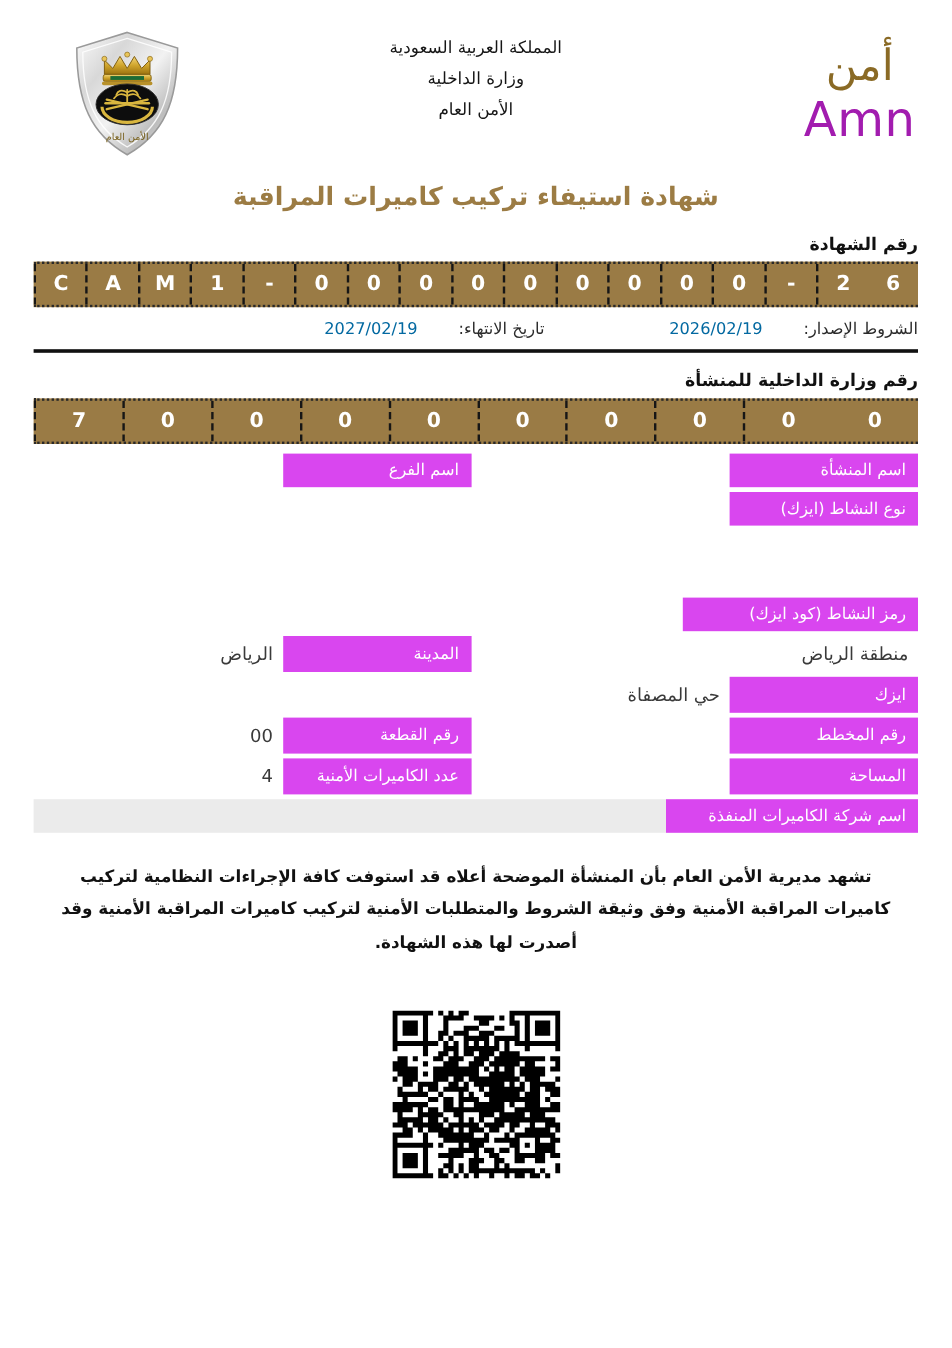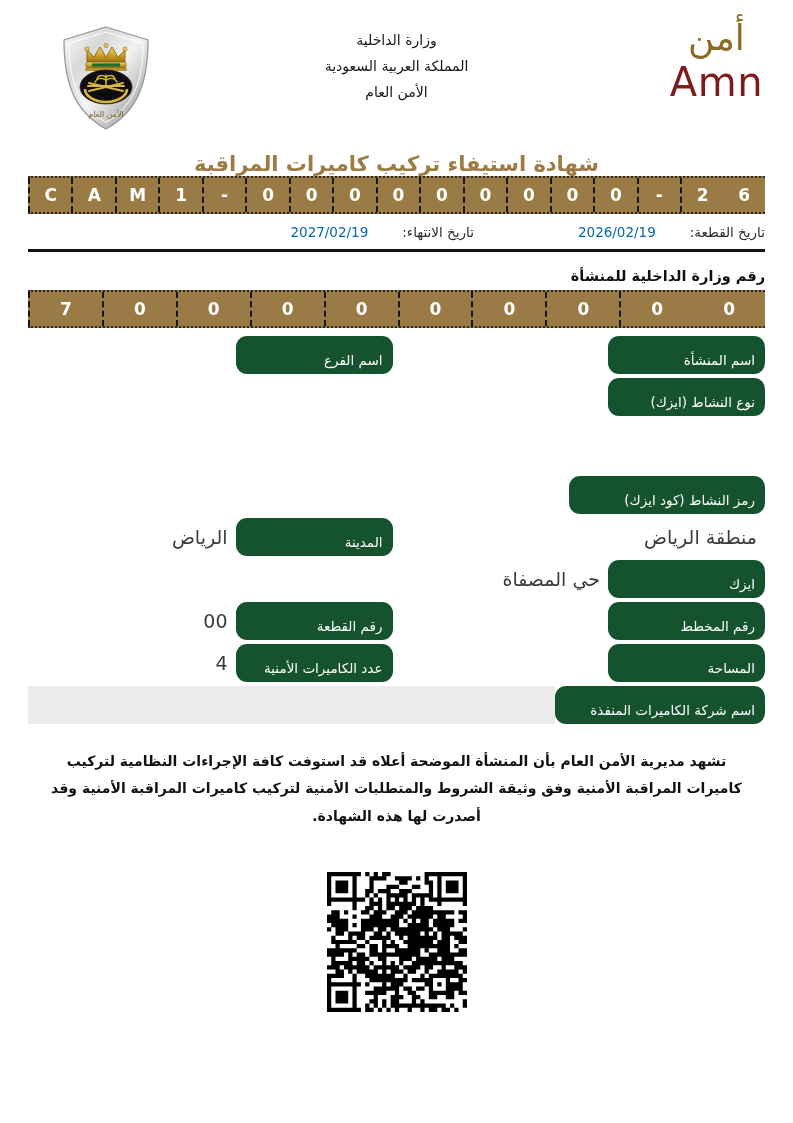--- a/index.html
+++ b/index.html
@@ -24,36 +24,36 @@
     padding: 0 28px;
   }
 
   
   .header {
     position: relative;
     height: 140px;
   }
   .brand {
     position: absolute;
-    top: 20px;
+    top: 38px;
     right: 2px;
     text-align: center;
     line-height: 1;
     direction: rtl;
   }
   .brand-ar {
     font-size: 36px;
     color: #8a6a25;
     font-weight: 400;
     letter-spacing: 0;
     display: block;
   }
   .brand-en {
     font-size: 40px;
-    color: #7f1d1d;
+    color: #a21caf;
     font-weight: 400;
     display: block;
     margin-top: 6px;
     font-family: "DejaVu Sans", "Liberation Sans", sans-serif;
     letter-spacing: 0.5px;
   }
   .gov-lines {
     position: absolute;
     top: 28px;
     left: 0;
@@ -159,40 +159,39 @@
     display: flex;
     flex-direction: row;
     align-items: stretch;
     width: 50%;
     box-sizing: border-box;
   }
   .col.right { padding-left: 4px; }
   .col.left  { padding-right: 4px; }
 
   .f-label {
-    background: #14532d;
+    background: #d946ef;
     color: #ffffff;
     font-size: 13.5px;
     font-weight: 400;
     text-align: right;
-    padding: 16px 10px 6px 8px;
+    padding: 6px 10px 6px 8px;
     min-width: 157px;
     width: 157px;
     box-sizing: border-box;
     display: flex;
     align-items: center;
     justify-content: flex-start;
     direction: rtl;
     white-space: nowrap;
-    border-radius: 11px;
   }
   .f-label.wide { width: 196px; min-width: 196px; }
   .f-value {
     flex: 1 1 auto;
-    font-size: 19px;
+    font-size: 15px;
     color: #3a3a3a;
     text-align: right;
     padding: 6px 8px;
     box-sizing: border-box;
     display: flex;
     align-items: center;
     justify-content: flex-start;
     direction: rtl;
     white-space: nowrap;
   }
@@ -231,22 +230,22 @@
 <div class="page">
 
   <div class="header">
 
     <div class="brand">
       <span class="brand-ar">أمن</span>
       <span class="brand-en">Amn</span>
     </div>
 
     <div class="gov-lines">
+      <div>المملكة العربية السعودية</div>
       <div>وزارة الداخلية</div>
-      <div>المملكة العربية السعودية</div>
       <div>الأمن العام</div>
     </div>
 
     <svg class="emblem" viewBox="0 0 96 108">
       <defs>
         <linearGradient id="shieldGrad" x1="0" y1="0" x2="1" y2="1">
           <stop offset="0%" stop-color="#fcfcfc"></stop>
           <stop offset="28%" stop-color="#d8d8d8"></stop>
           <stop offset="52%" stop-color="#f2f2f2"></stop>
           <stop offset="76%" stop-color="#bdbdbd"></stop>
@@ -285,20 +284,21 @@
           <path d="M0 -7 C-5 -10 -9 -8 -11 -5"></path>
           <path d="M0 -7 C5 -10 9 -8 11 -5"></path>
         </g>
       </g>
       <text x="48" y="93" text-anchor="middle" font-size="8" fill="#7a6320" font-family="DejaVu Sans, sans-serif">الأمن العام</text>
     </svg>
   </div>
 
   <div class="doc-title">شهادة استيفاء تركيب كاميرات المراقبة</div>
 
+  <div class="section-label" style="margin-top:20px;margin-bottom:6px;">رقم الشهادة</div>
   <div class="charstrip" id="cert-strip">
       <div class="cell">C</div>
       <div class="cell">A</div>
       <div class="cell">M</div>
       <div class="cell">1</div>
       <div class="cell">-</div>
       <div class="cell">0</div>
       <div class="cell">0</div>
       <div class="cell">0</div>
       <div class="cell">0</div>
@@ -307,21 +307,21 @@
       <div class="cell">0</div>
       <div class="cell">0</div>
       <div class="cell">0</div>
       <div class="cell">-</div>
       <div class="cell">2</div>
       <div class="cell">6</div>
     </div>
 
   <div class="date-row">
     <div class="date-grp issue">
-      <span class="date-lbl">تاريخ القطعة:</span>
+      <span class="date-lbl">الشروط الإصدار:</span>
       <span class="date-val">2026/02/19</span>
     </div>
     <div class="date-grp expiry">
       <span class="date-lbl">تاريخ الانتهاء:</span>
       <span class="date-val">2027/02/19</span>
     </div>
   </div>
 
   <div class="section-label" style="margin-top:16px;margin-bottom:6px;">رقم وزارة الداخلية للمنشأة</div>
   <div class="charstrip" id="interior-strip">

